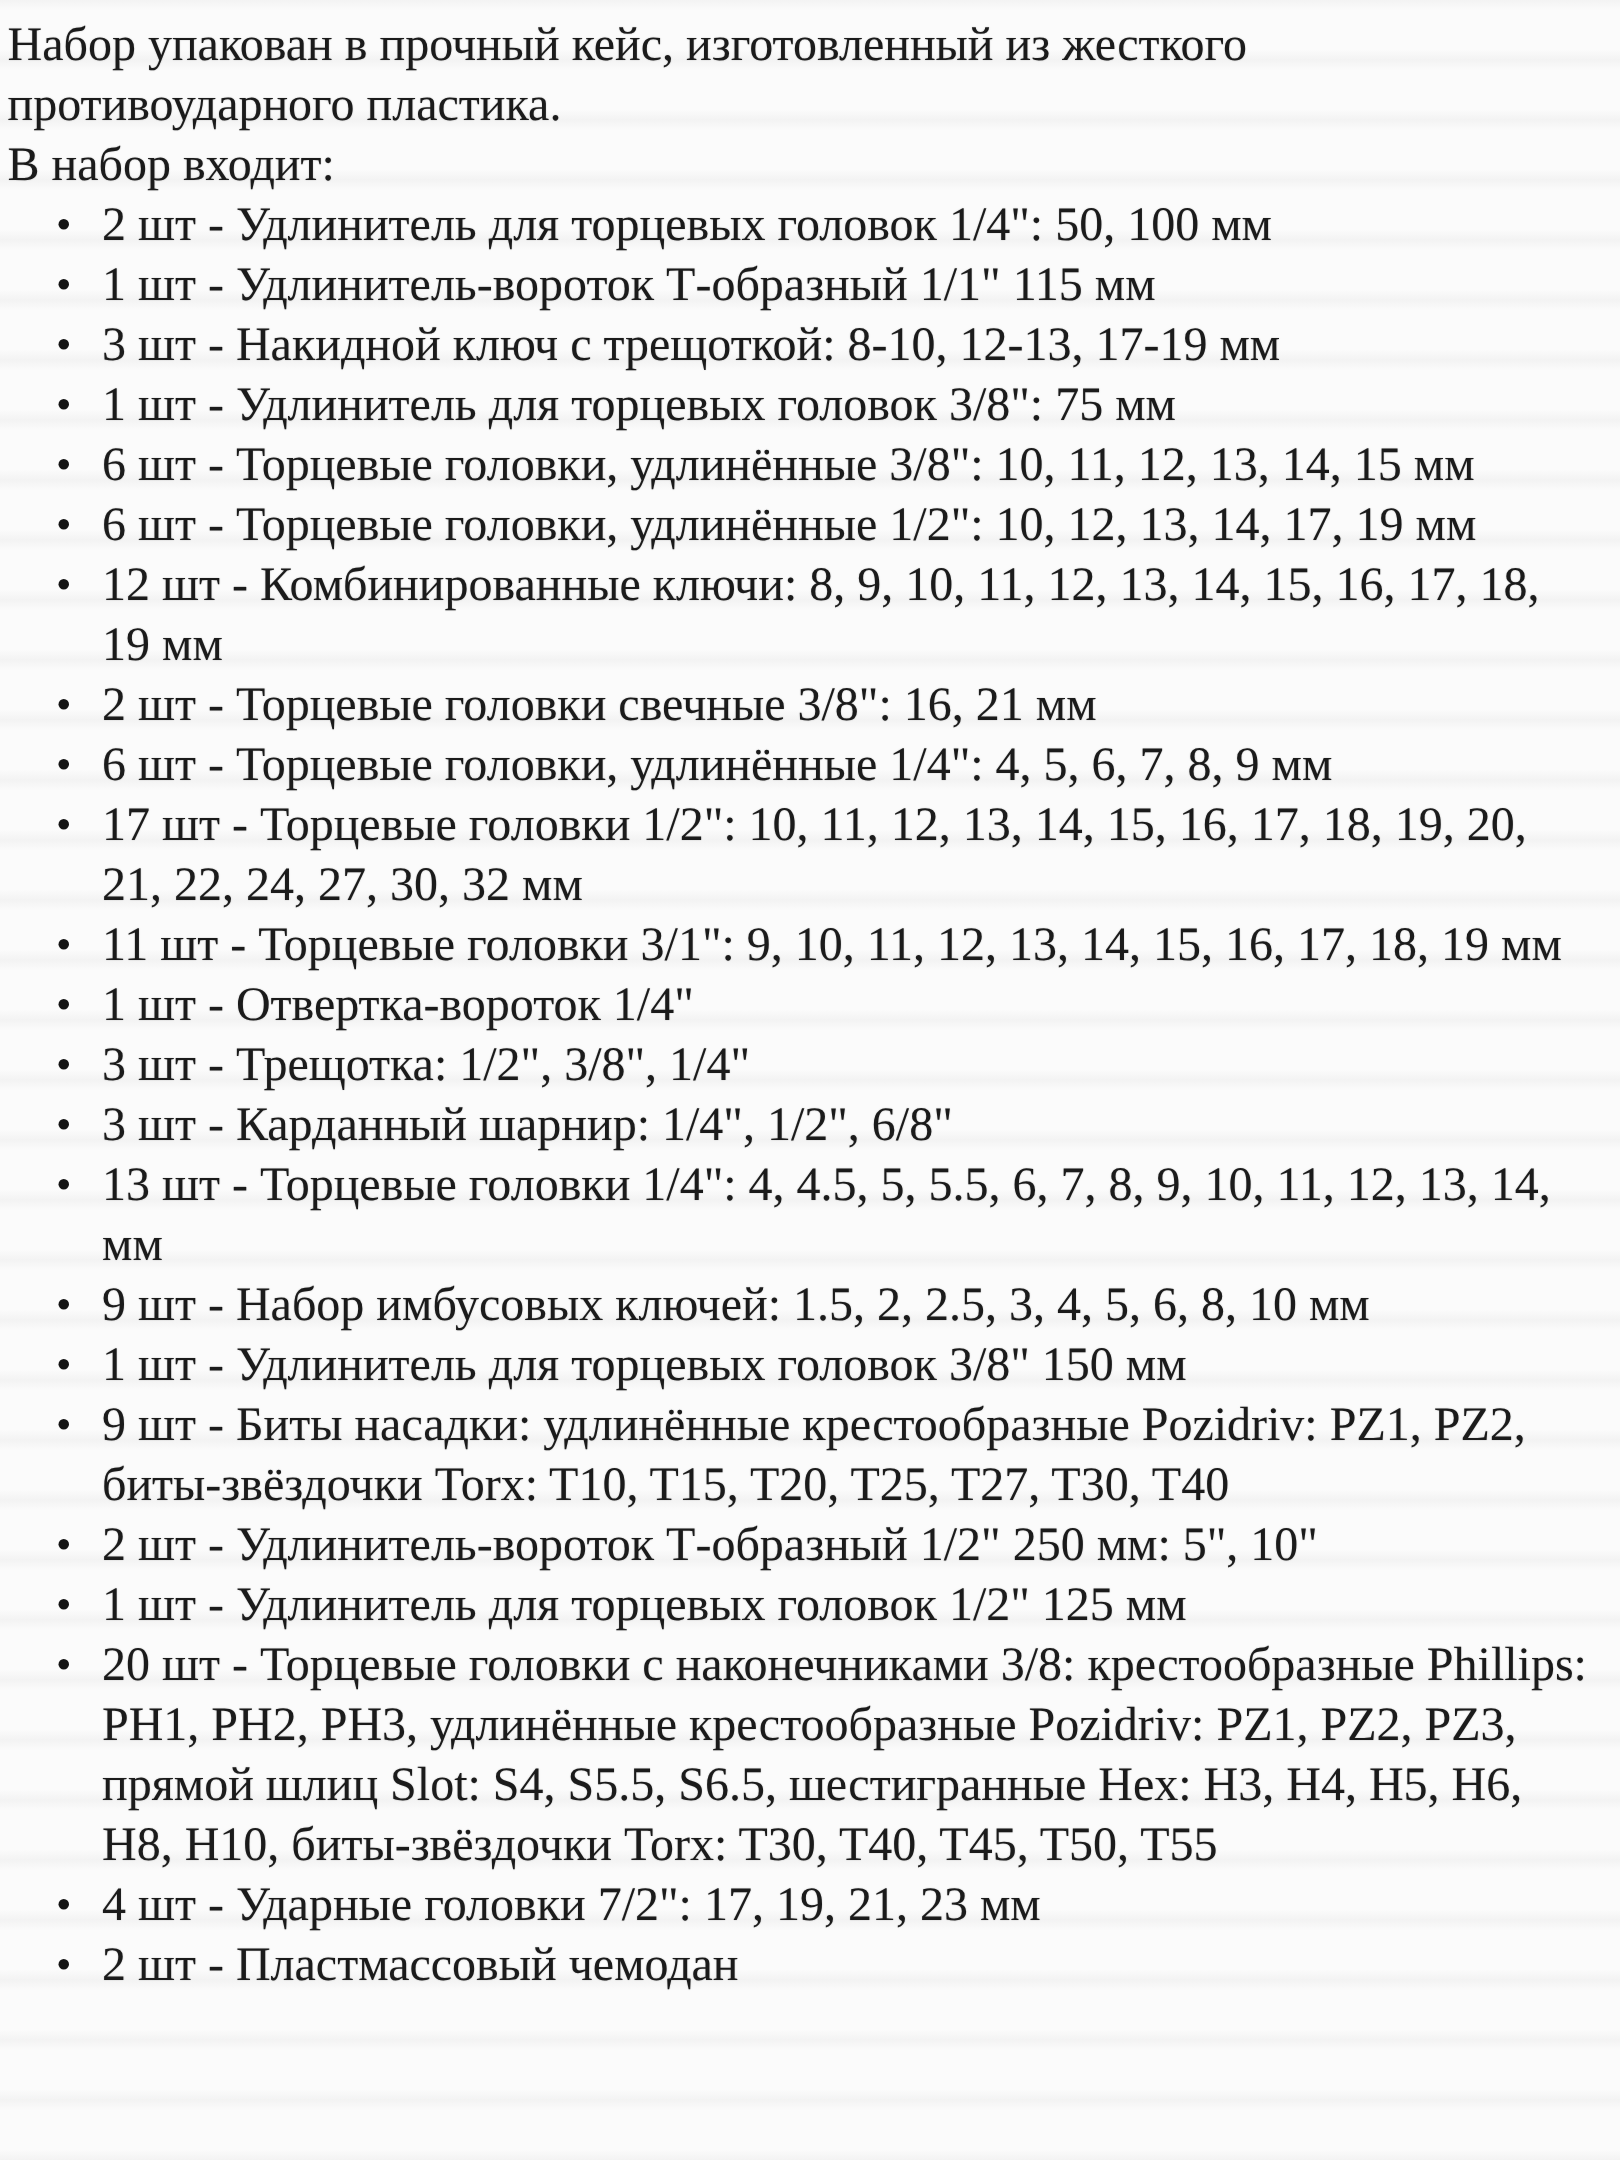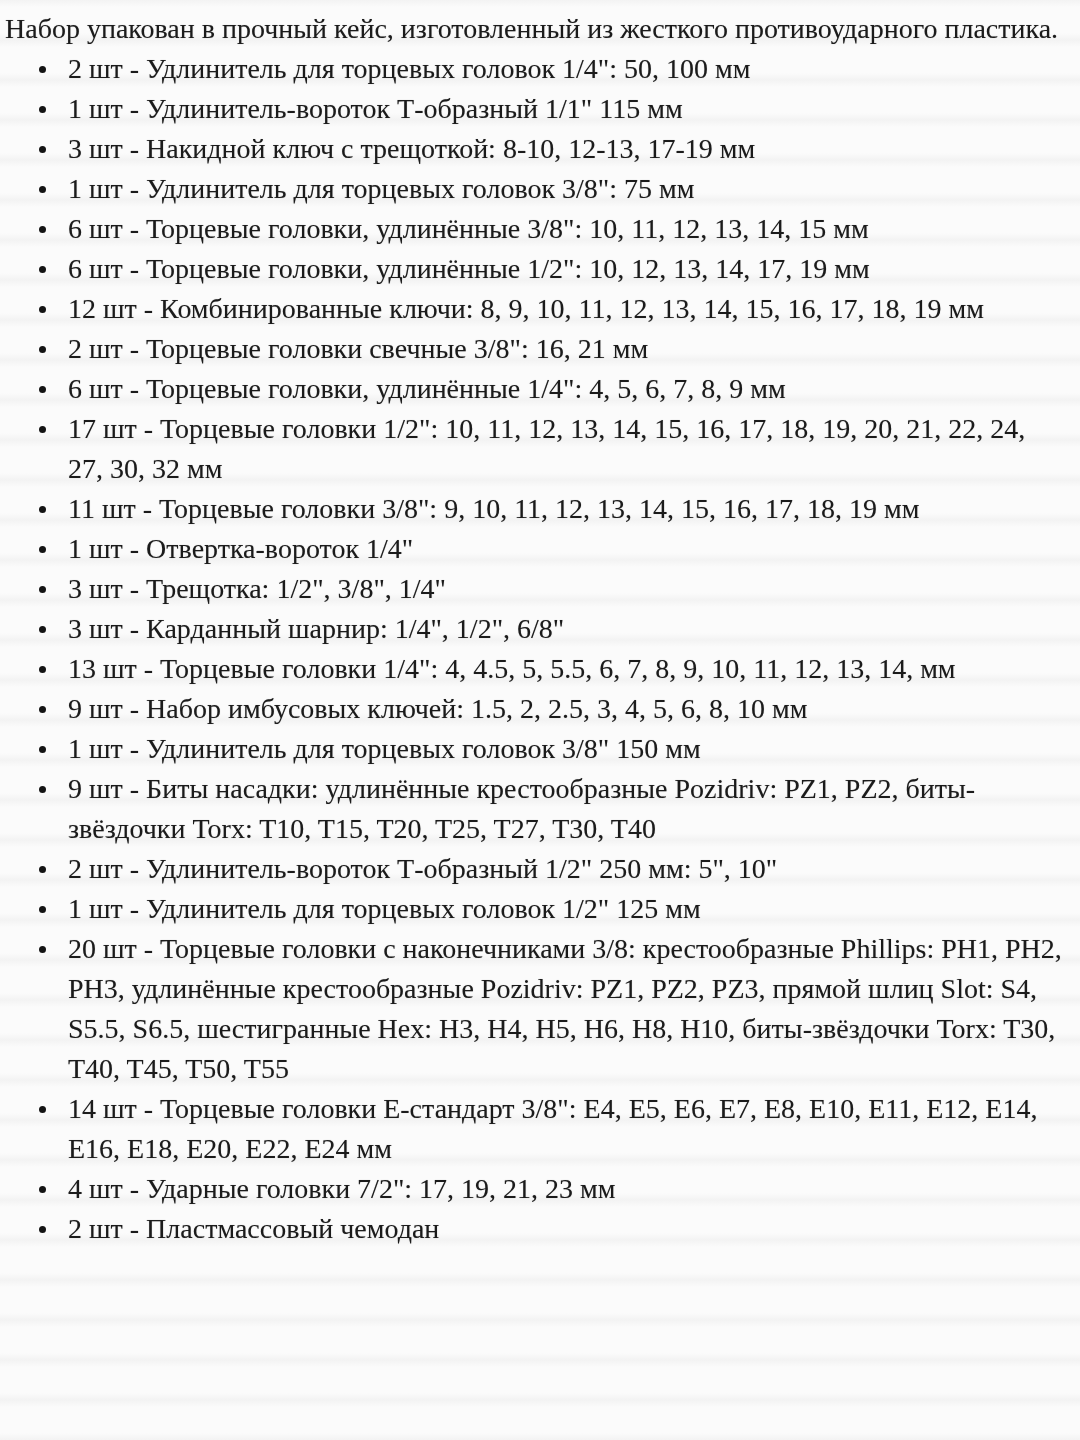--- a/index.html
+++ b/index.html
@@ -19,21 +19,21 @@
     );
     font-family: "Liberation Serif", "DejaVu Serif", serif;
     color: #1b1b1b;
     overflow: hidden;
   }
   .doc {
     box-sizing: border-box;
     width: 1080px;
     height: 1440px;
     padding: 9px 16px 10px 5px;
-    font-size: 28px;
+    font-size: 32px;
     line-height: 40px;
     text-shadow: 0 0 1px rgba(0,0,0,0.28);
   }
   .doc p {
     margin: 0;
     padding: 0;
   }
   ul.kit-list {
     list-style: none;
     margin: 0;
@@ -52,39 +52,39 @@
     height: 7px;
     border-radius: 50%;
     background: #141414;
   }
 </style>
 </head>
 <body>
 
 <div class="doc">
   <p>Набор упакован в прочный кейс, изготовленный из жесткого противоударного пластика.</p>
+  <p>В набор входит:</p>
   <ul class="kit-list">
     <li>2 шт - Удлинитель для торцевых головок 1/4": 50, 100 мм</li>
     <li>1 шт - Удлинитель-вороток Т-образный 1/1" 115 мм</li>
     <li>3 шт - Накидной ключ с трещоткой: 8-10, 12-13, 17-19 мм</li>
     <li>1 шт - Удлинитель для торцевых головок 3/8": 75 мм</li>
     <li>6 шт - Торцевые головки, удлинённые 3/8": 10, 11, 12, 13, 14, 15 мм</li>
     <li>6 шт - Торцевые головки, удлинённые 1/2": 10, 12, 13, 14, 17, 19 мм</li>
     <li>12 шт - Комбинированные ключи: 8, 9, 10, 11, 12, 13, 14, 15, 16, 17, 18, 19 мм</li>
     <li>2 шт - Торцевые головки свечные 3/8": 16, 21 мм</li>
     <li>6 шт - Торцевые головки, удлинённые 1/4": 4, 5, 6, 7, 8, 9 мм</li>
     <li>17 шт - Торцевые головки 1/2": 10, 11, 12, 13, 14, 15, 16, 17, 18, 19, 20, 21, 22, 24, 27, 30, 32 мм</li>
-    <li>11 шт - Торцевые головки 3/8": 9, 10, 11, 12, 13, 14, 15, 16, 17, 18, 19 мм</li>
+    <li>11 шт - Торцевые головки 3/1": 9, 10, 11, 12, 13, 14, 15, 16, 17, 18, 19 мм</li>
     <li>1 шт - Отвертка-вороток 1/4"</li>
     <li>3 шт - Трещотка: 1/2", 3/8", 1/4"</li>
     <li>3 шт - Карданный шарнир: 1/4", 1/2", 6/8"</li>
     <li>13 шт - Торцевые головки 1/4": 4, 4.5, 5, 5.5, 6, 7, 8, 9, 10, 11, 12, 13, 14, мм</li>
     <li>9 шт - Набор имбусовых ключей: 1.5, 2, 2.5, 3, 4, 5, 6, 8, 10 мм</li>
     <li>1 шт - Удлинитель для торцевых головок 3/8" 150 мм</li>
     <li>9 шт - Биты насадки: удлинённые крестообразные Pozidriv: PZ1, PZ2, биты-звёздочки Torx: T10, T15, T20, T25, T27, T30, T40</li>
     <li>2 шт - Удлинитель-вороток Т-образный 1/2" 250 мм: 5", 10"</li>
     <li>1 шт - Удлинитель для торцевых головок 1/2" 125 мм</li>
     <li>20 шт - Торцевые головки с наконечниками 3/8: крестообразные Phillips: PH1, PH2, PH3, удлинённые крестообразные Pozidriv: PZ1, PZ2, PZ3, прямой шлиц Slot: S4, S5.5, S6.5, шестигранные Hex: H3, H4, H5, H6, H8, H10, биты-звёздочки Torx: T30, T40, T45, T50, T55</li>
-    <li>14 шт - Торцевые головки Е-стандарт 3/8": Е4, Е5, Е6, Е7, Е8, Е10, Е11, Е12, Е14, Е16, Е18, Е20, Е22, Е24 мм</li>
     <li>4 шт - Ударные головки 7/2": 17, 19, 21, 23 мм</li>
     <li>2 шт - Пластмассовый чемодан</li>
   </ul>
 </div>
 
 </body></html>

